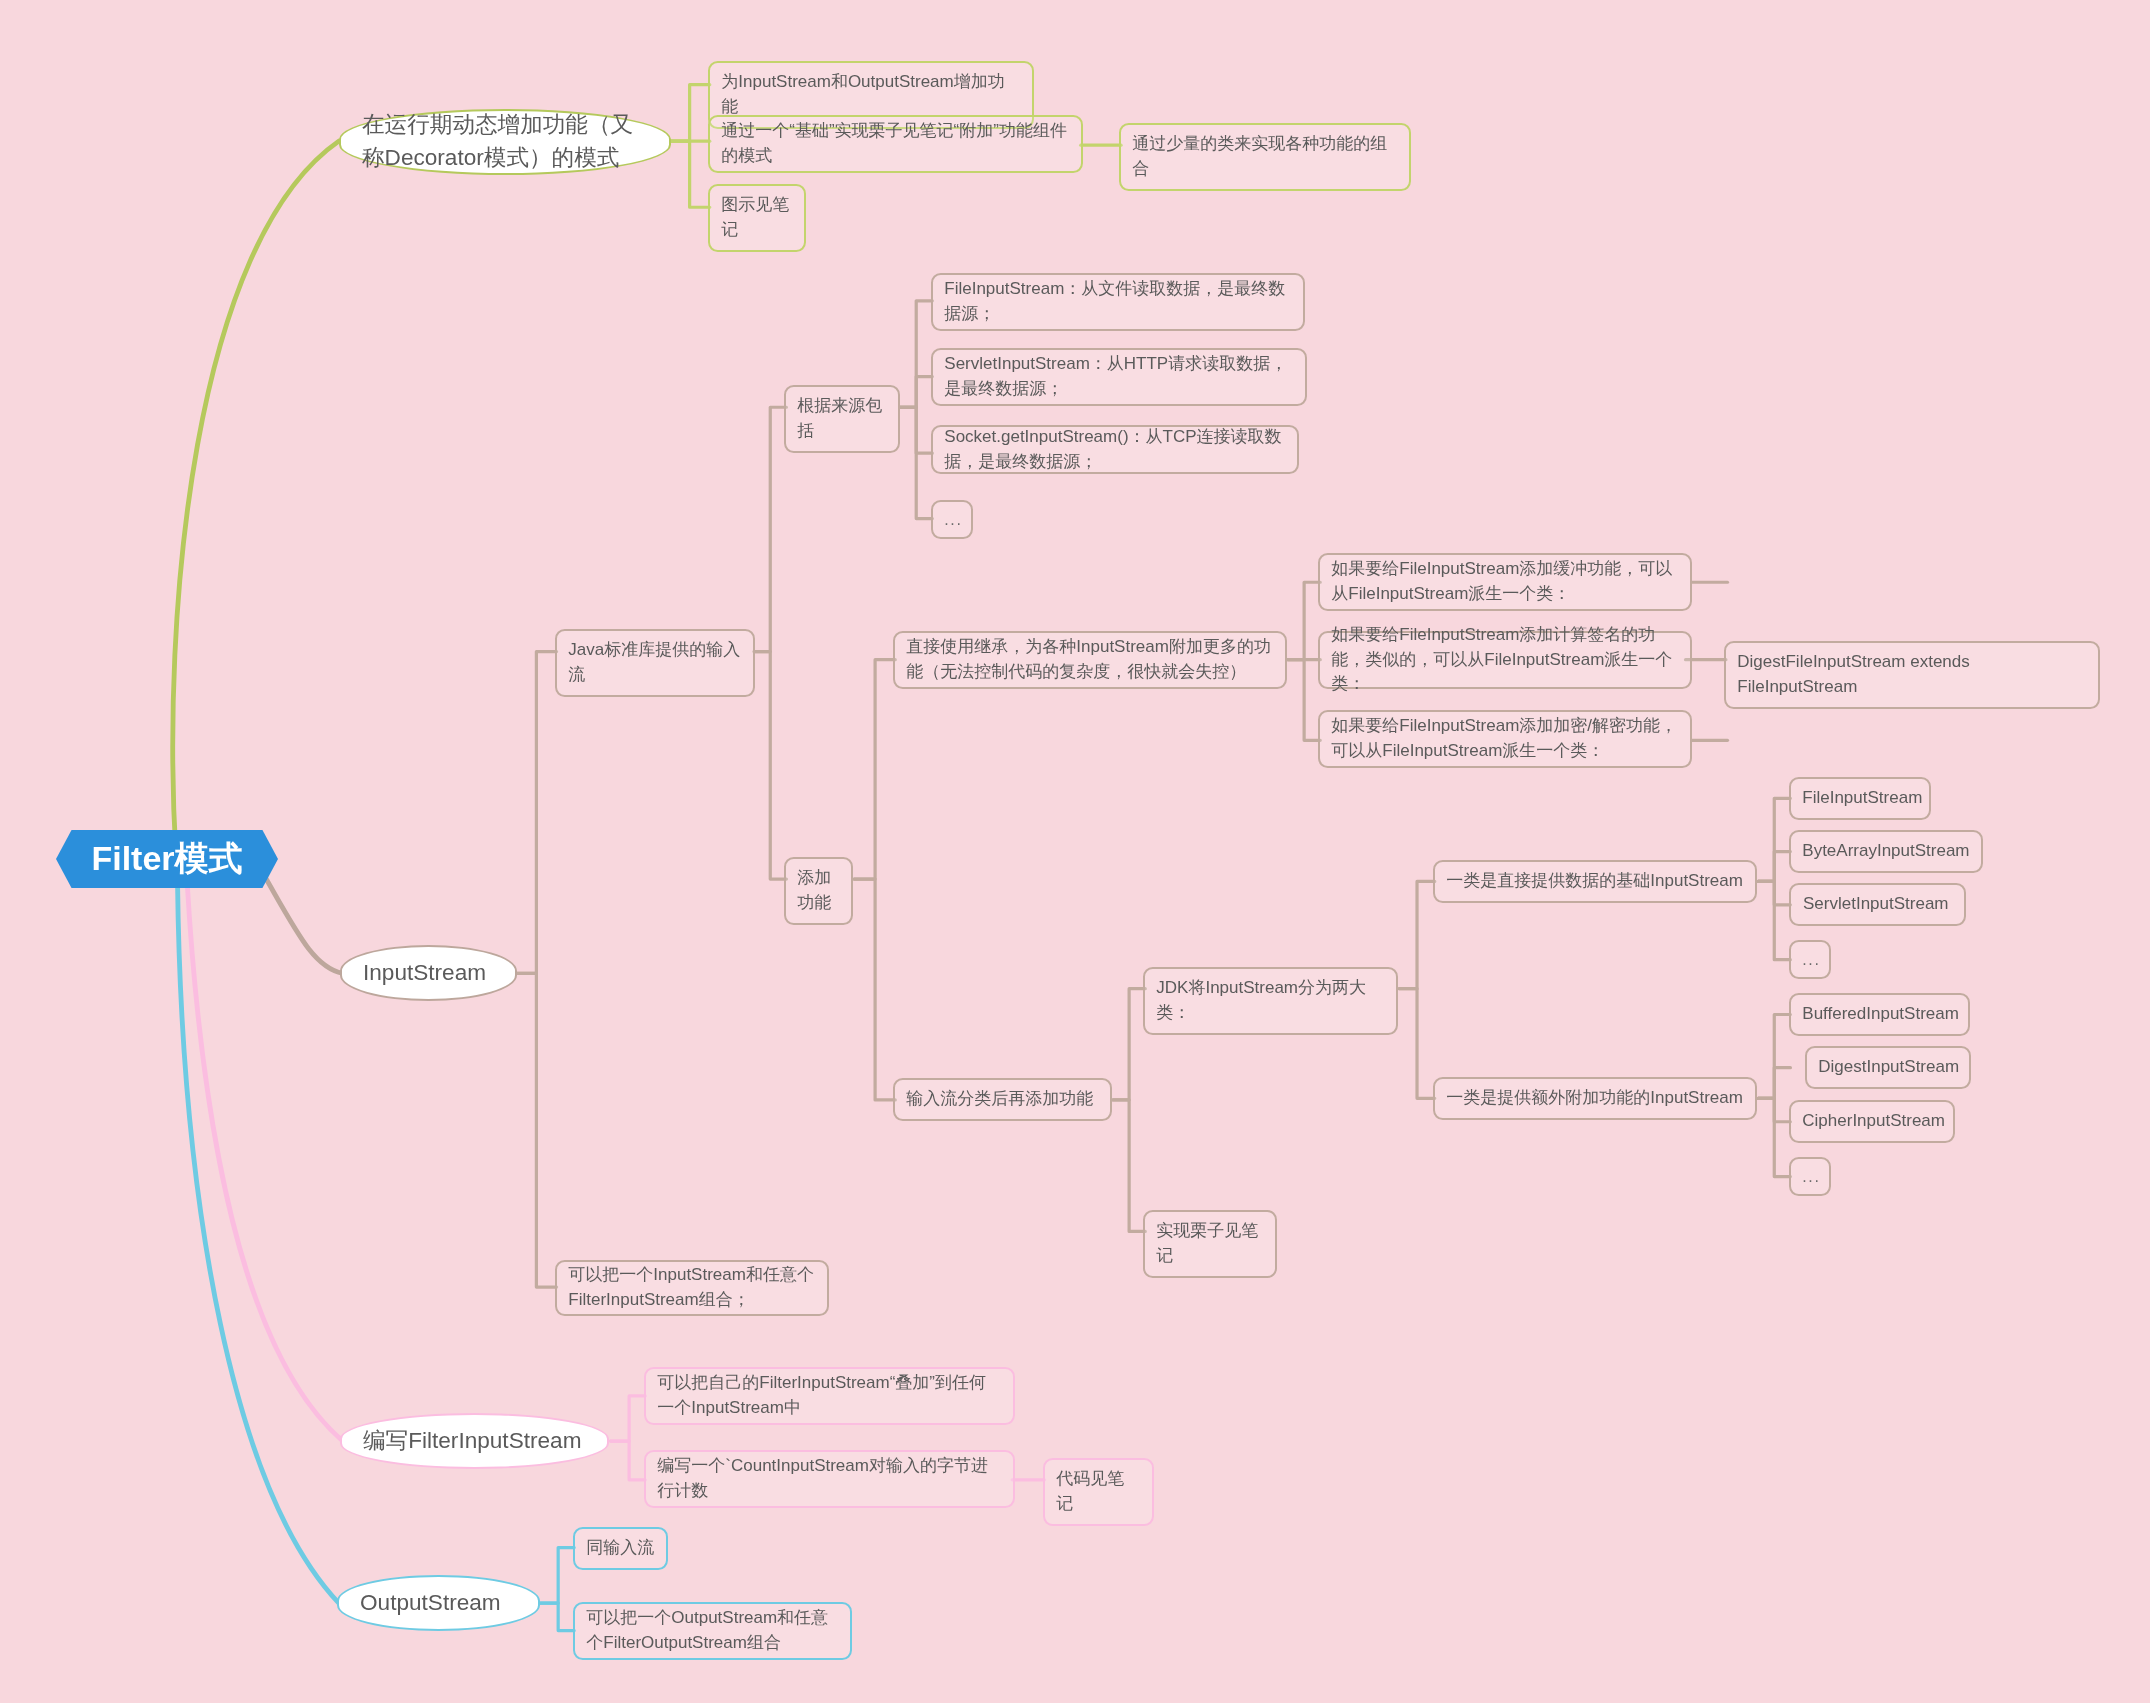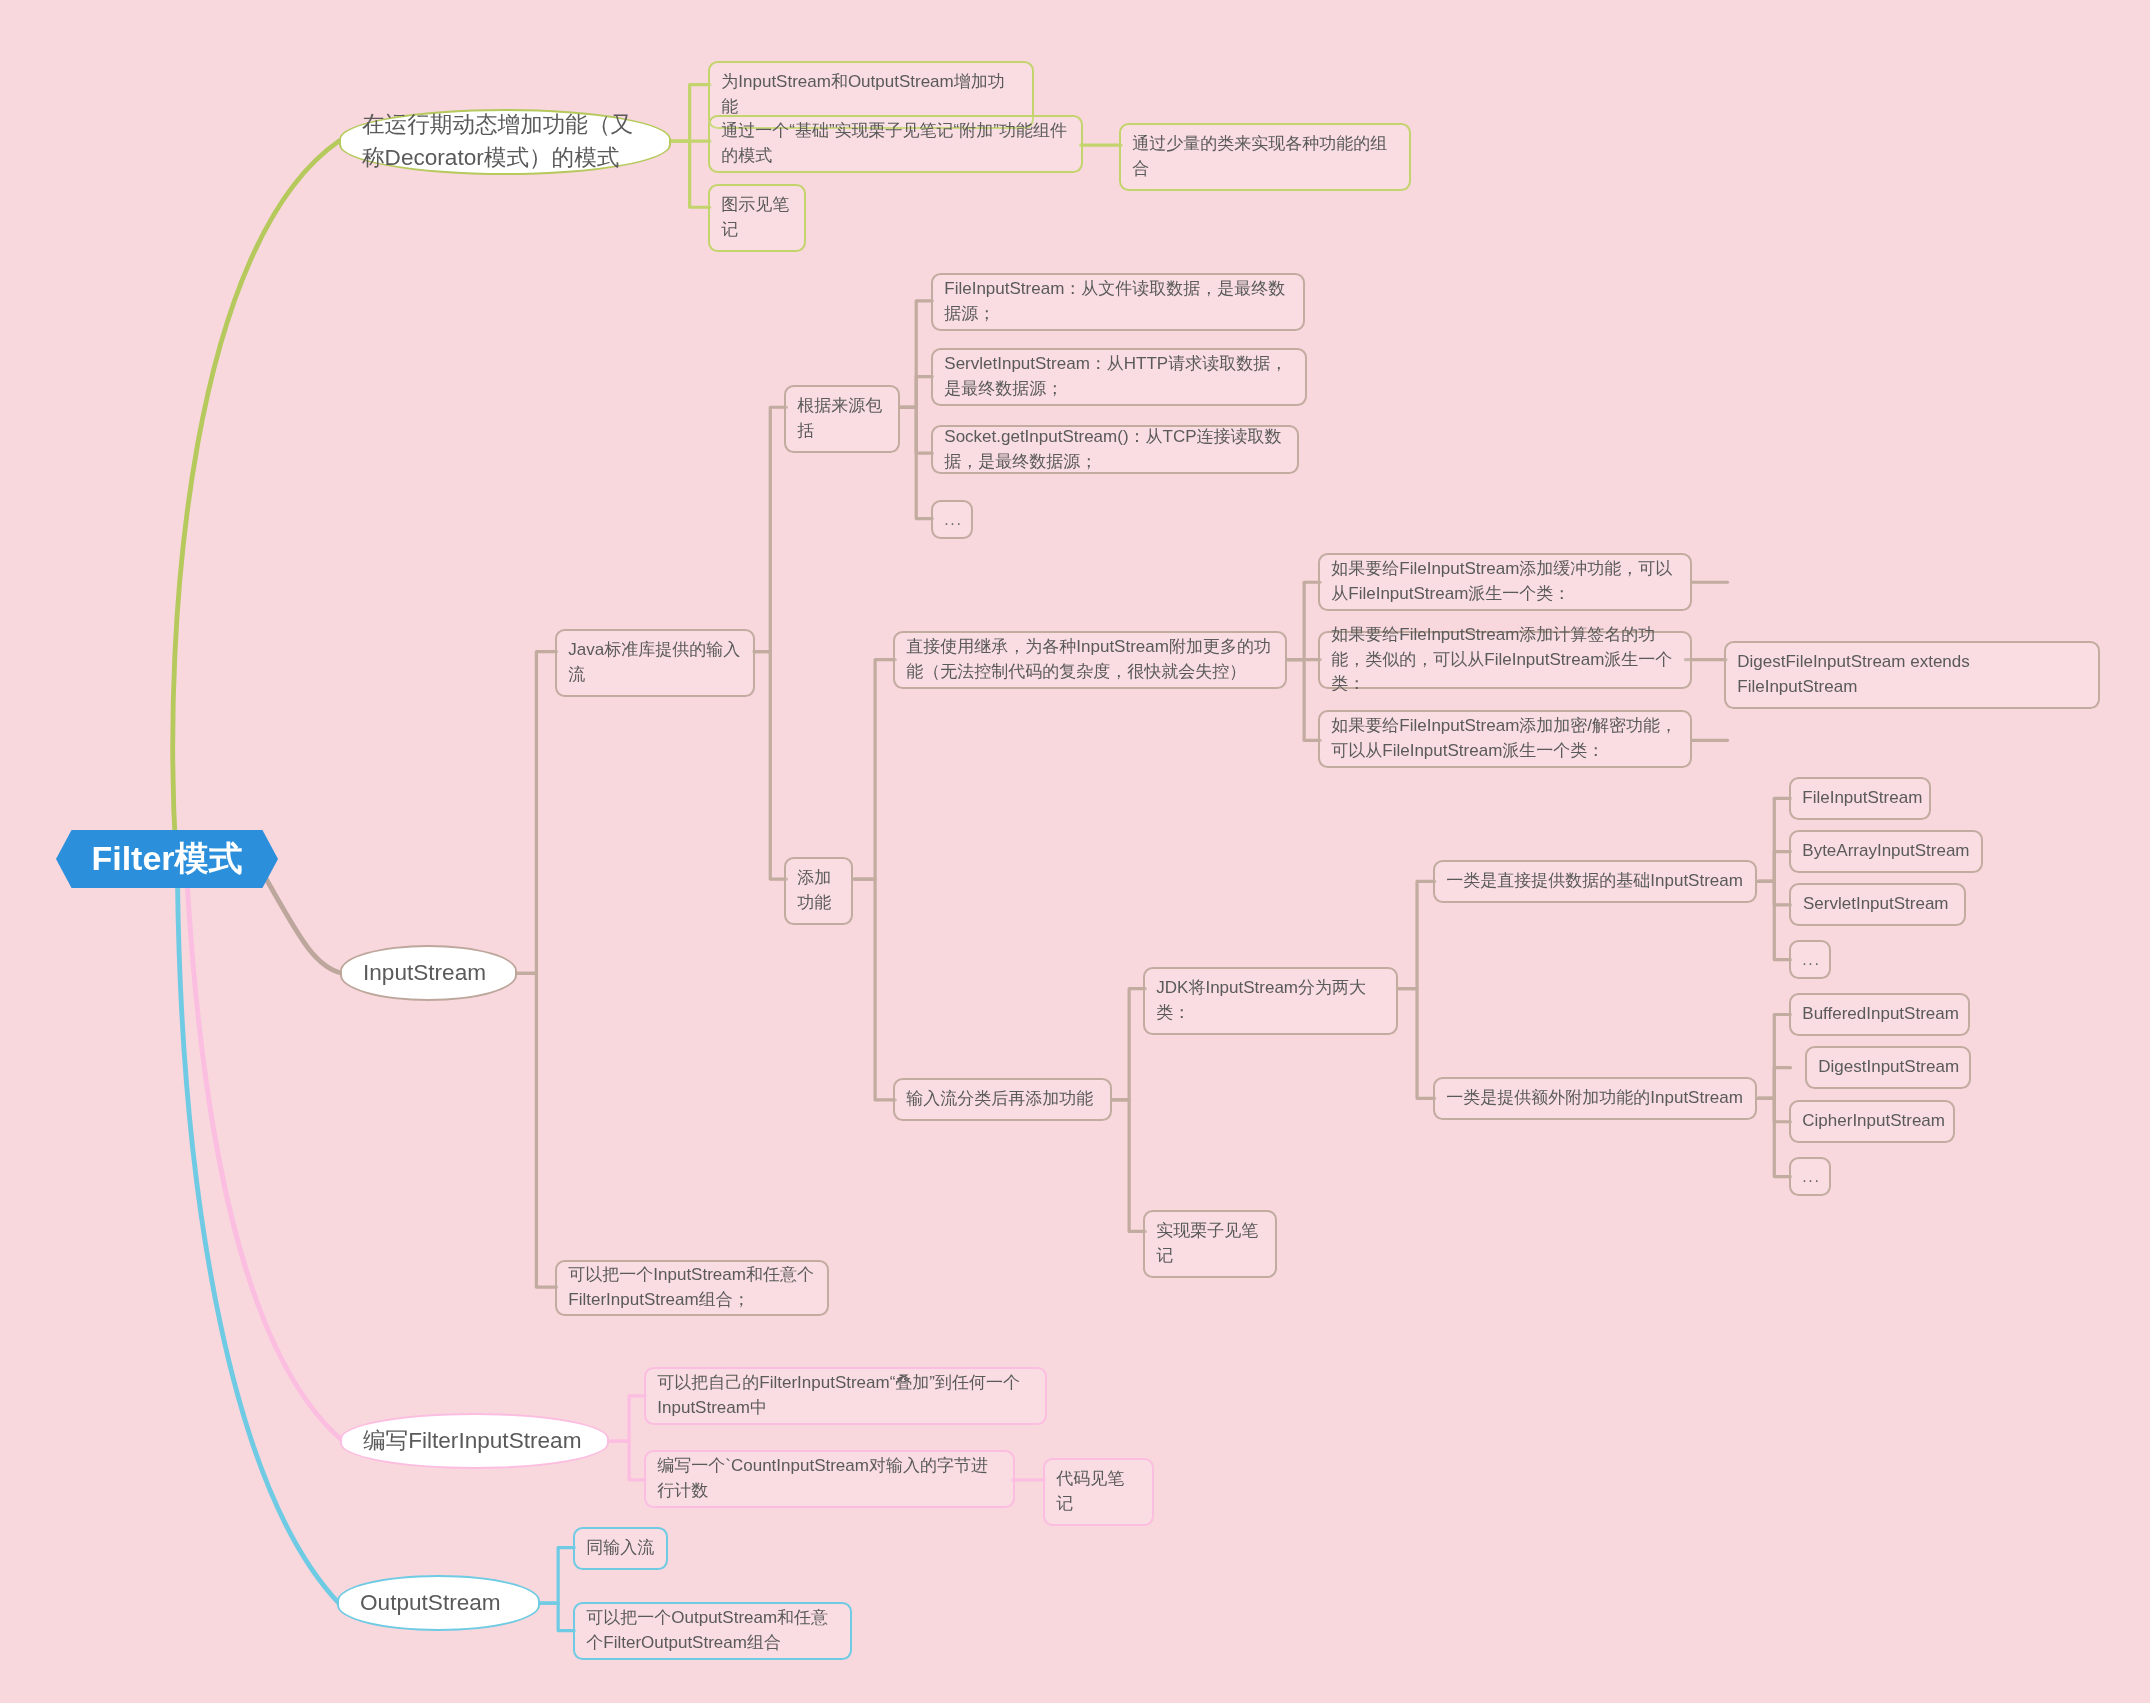--- a/index.html
+++ b/index.html
@@ -270,21 +270,21 @@
   </div>
 
   <div class="node nd brown" style="left:1143px; top:1210px; width:134px;">
     <span>实现栗子见笔记</span>
   </div>
 
   <div class="node l1 pink" style="left:340px; top:1413px; width:269px; height:56px;">
     <span>编写FilterInputStream</span>
   </div>
 
-  <div class="node nd pink" style="left:644px; top:1367px; width:403px; height:58px;">
+  <div class="node nd pink" style="left:644px; top:1367px; width:371px; height:58px;">
     <span>可以把自己的FilterInputStream“叠加”到任何一个InputStream中</span>
   </div>
 
   <div class="node nd pink" style="left:644px; top:1450px; width:371px; height:58px;">
     <span>编写一个`CountInputStream对输入的字节进行计数</span>
   </div>
 
   <div class="node nd pink" style="left:1043px; top:1458px; width:111px;">
     <span>代码见笔记</span>
   </div>

